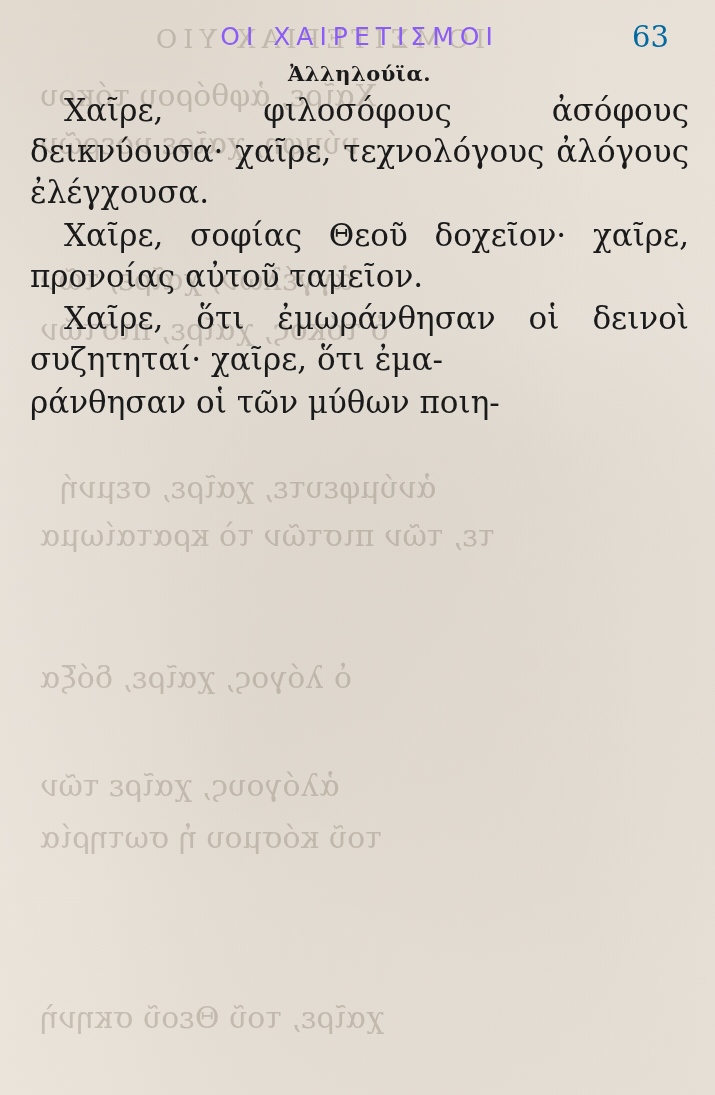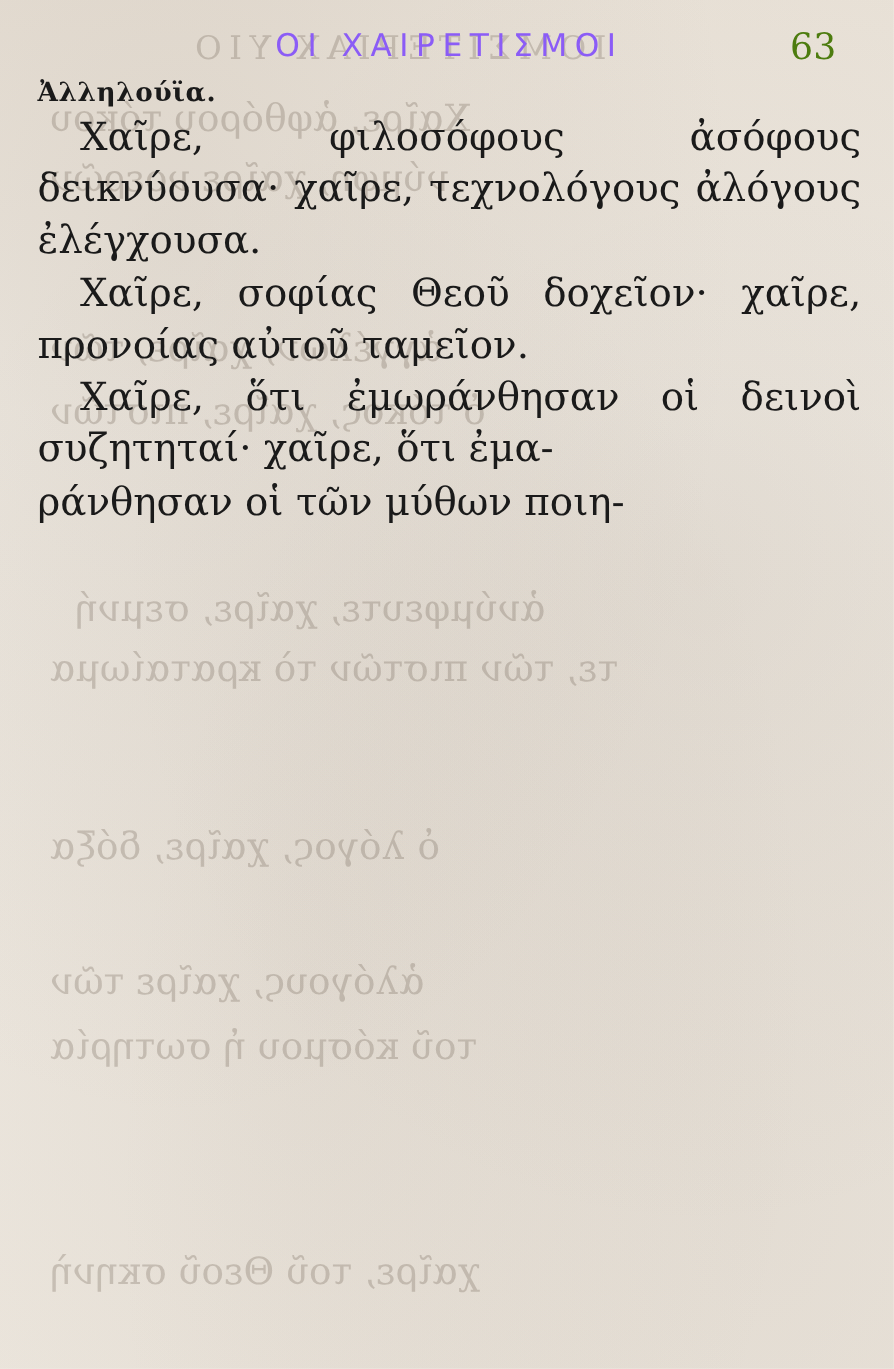--- a/index.html
+++ b/index.html
@@ -56,29 +56,29 @@
   }
   .running-title {
     font-size: 25px;
     letter-spacing: 6px;
     color: #8b5cf6;
     font-family: "DejaVu Sans", sans-serif;
     font-weight: 400;
   }
   .folio {
     font-size: 29px;
-    color: #4d7c0f;
+    color: #0369a1;
     font-family: "DejaVu Serif", serif;
     position: absolute;
     right: 46px;
     top: 20px;
   }
 
   .rubric {
-    text-align: left;
+    text-align: center;
     font-size: 21px;
     font-weight: bold;
     margin: 6px 0 4px 0;
     letter-spacing: 0.5px;
   }
 
   .body-text {
     font-size: 31px;
     line-height: 1.33;
     text-align: justify;

